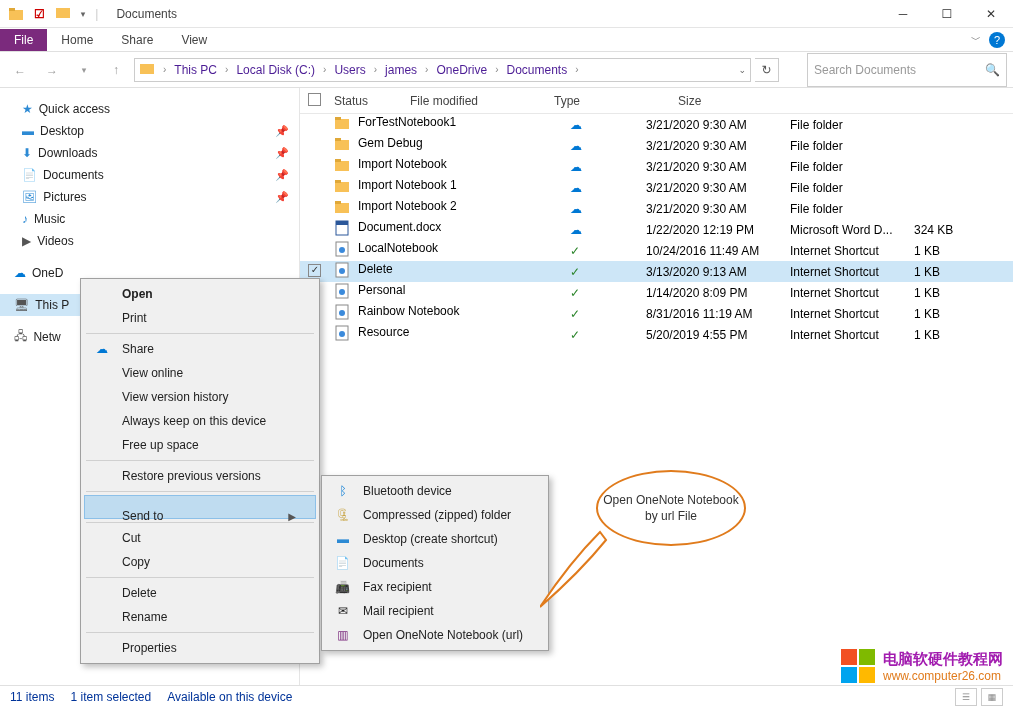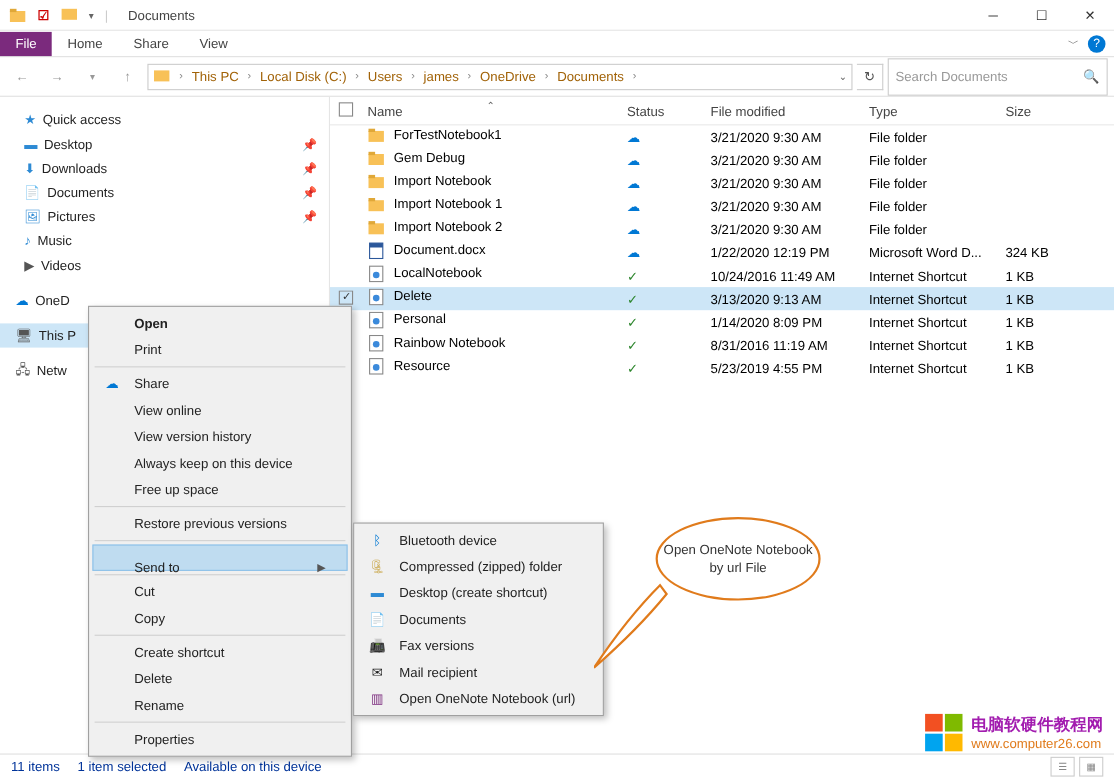--- a/index.html
+++ b/index.html
@@ -15,24 +15,24 @@
 .ribbon { height: 24px; display: flex; align-items: center; border-bottom: 1px solid #e0e0e0; }
 .ribbon .tab { padding: 4px 14px; color: #444; }
 .ribbon .tab.active { background: #7b2a7d; color: #fff; }
 .ribbon .right { margin-left: auto; display: flex; align-items: center; gap: 8px; padding-right: 8px; }
 .ribbon .help { width: 16px; height: 16px; background: #0078d4; color: #fff; border-radius: 50%; display: flex; align-items: center; justify-content: center; font-size: 11px; }
 
 .navbar { height: 36px; display: flex; align-items: center; border-bottom: 1px solid #e0e0e0; padding: 4px 6px; gap: 4px; }
 .navbar .nav-arrows { display: flex; align-items: center; gap: 4px; color: #999; }
 .navbar .nav-arrows .arrow { width: 28px; height: 24px; display: flex; align-items: center; justify-content: center; }
 .navbar .breadcrumb { flex: 1; border: 1px solid #ccc; height: 24px; display: flex; align-items: center; padding: 0 4px; gap: 2px; }
-.navbar .breadcrumb .crumb { display: flex; align-items: center; color: #a16207; }
+.navbar .breadcrumb .crumb { display: flex; align-items: center; color: #4c1d95; }
 .navbar .breadcrumb .chev { color: #888; font-size: 10px; padding: 0 6px; }
 .navbar .refresh { width: 24px; height: 24px; border: 1px solid #ccc; border-left: none; display: flex; align-items: center; justify-content: center; color: #555; }
-.navbar .search { width: 200px; border: 1px solid #ccc; height: 24px; display: flex; align-items: center; padding: 16px 6px; color: #999; margin-left: 0; }
+.navbar .search { width: 200px; border: 1px solid #ccc; height: 24px; display: flex; align-items: center; padding: 16px 6px; color: #999; margin-left: 24px; }
 .navbar .search span:first-child { flex: 1; }
 
 .body { display: flex; height: calc(100% - 28px - 24px - 36px - 22px); }
 .sidebar { width: 300px; border-right: 1px solid #e5e5e5; padding-top: 10px; overflow: hidden; }
 .sidebar .item { display: flex; align-items: center; height: 22px; padding-left: 22px; gap: 6px; color: #222; position: relative; }
 .sidebar .pin { position: absolute; right: 10px; color: #888; font-size: 11px; }
 .sidebar .sel { background: #cde6f7; }
 .sidebar .spacer { height: 10px; }
 
 .filelist { flex: 1; }
@@ -204,21 +204,20 @@
     <div class="spacer"></div>
     <div class="item" style="padding-left:14px">
         <span style="color:#555">🖧</span>
         <span>Netw</span>
       </div>
   </div>
 
   <div class="filelist">
     <div class="columns">
       <div class="col col-check"><span class="checkbox"></span></div>
-      <div class="col col-name"><span>Name</span><span class="sort-arrow">⌃</span></div>
       <div class="col col-status">Status</div>
       <div class="col col-date">File modified</div>
       <div class="col col-type">Type</div>
       <div class="col col-size">Size</div>
     </div>
     <div id="rows">
         <div class="row">
           <div class="col col-check"></div>
           <div class="col col-name iconcell">
             <span><svg width="16" height="16">
@@ -361,21 +360,21 @@
         <div class="row">
           <div class="col col-check"></div>
           <div class="col col-name iconcell">
             <span><svg width="16" height="16">
                 <rect x="2" y="1" width="12" height="14" fill="#fff" stroke="#888"></rect>
                 <circle cx="8" cy="9" r="3" fill="#3b8adb"></circle>
               </svg></span>
             <span>Resource</span>
           </div>
           <div class="col col-status"><span class="status-check">✓</span></div>
-          <div class="col col-date">5/23/2019 4:55 PM</div>
+          <div class="col col-date">5/20/2019 4:55 PM</div>
           <div class="col col-type">Internet Shortcut</div>
           <div class="col col-size">1 KB</div>
         </div>
       </div>
   </div>
 </div>
 
 <div class="statusbar">
   <span>11 items</span>
   <span>1 item selected</span>
@@ -432,24 +431,20 @@
       <span class="icon"></span>
       <span class="label">Cut</span>
     </div>
   <div class="mitem">
       <span class="icon"></span>
       <span class="label">Copy</span>
     </div>
   <div class="sep"></div>
   <div class="mitem">
       <span class="icon"></span>
-      <span class="label">Create shortcut</span>
-    </div>
-  <div class="mitem">
-      <span class="icon"></span>
       <span class="label">Delete</span>
     </div>
   <div class="mitem">
       <span class="icon"></span>
       <span class="label">Rename</span>
     </div>
   <div class="sep"></div>
   <div class="mitem">
       <span class="icon"></span>
       <span class="label">Properties</span>
@@ -468,21 +463,21 @@
   <div class="mitem">
       <span class="icon" style="color:#2d8ad4">▬</span>
       <span class="label">Desktop (create shortcut)</span>
     </div>
   <div class="mitem">
       <span class="icon" style="color:#6b6b6b">📄</span>
       <span class="label">Documents</span>
     </div>
   <div class="mitem">
       <span class="icon">📠</span>
-      <span class="label">Fax versions</span>
+      <span class="label">Fax recipient</span>
     </div>
   <div class="mitem">
       <span class="icon">✉</span>
       <span class="label">Mail recipient</span>
     </div>
   <div class="mitem">
       <span class="icon" style="color:#7b2a7d">▥</span>
       <span class="label">Open OneNote Notebook (url)</span>
     </div>
 </div>

